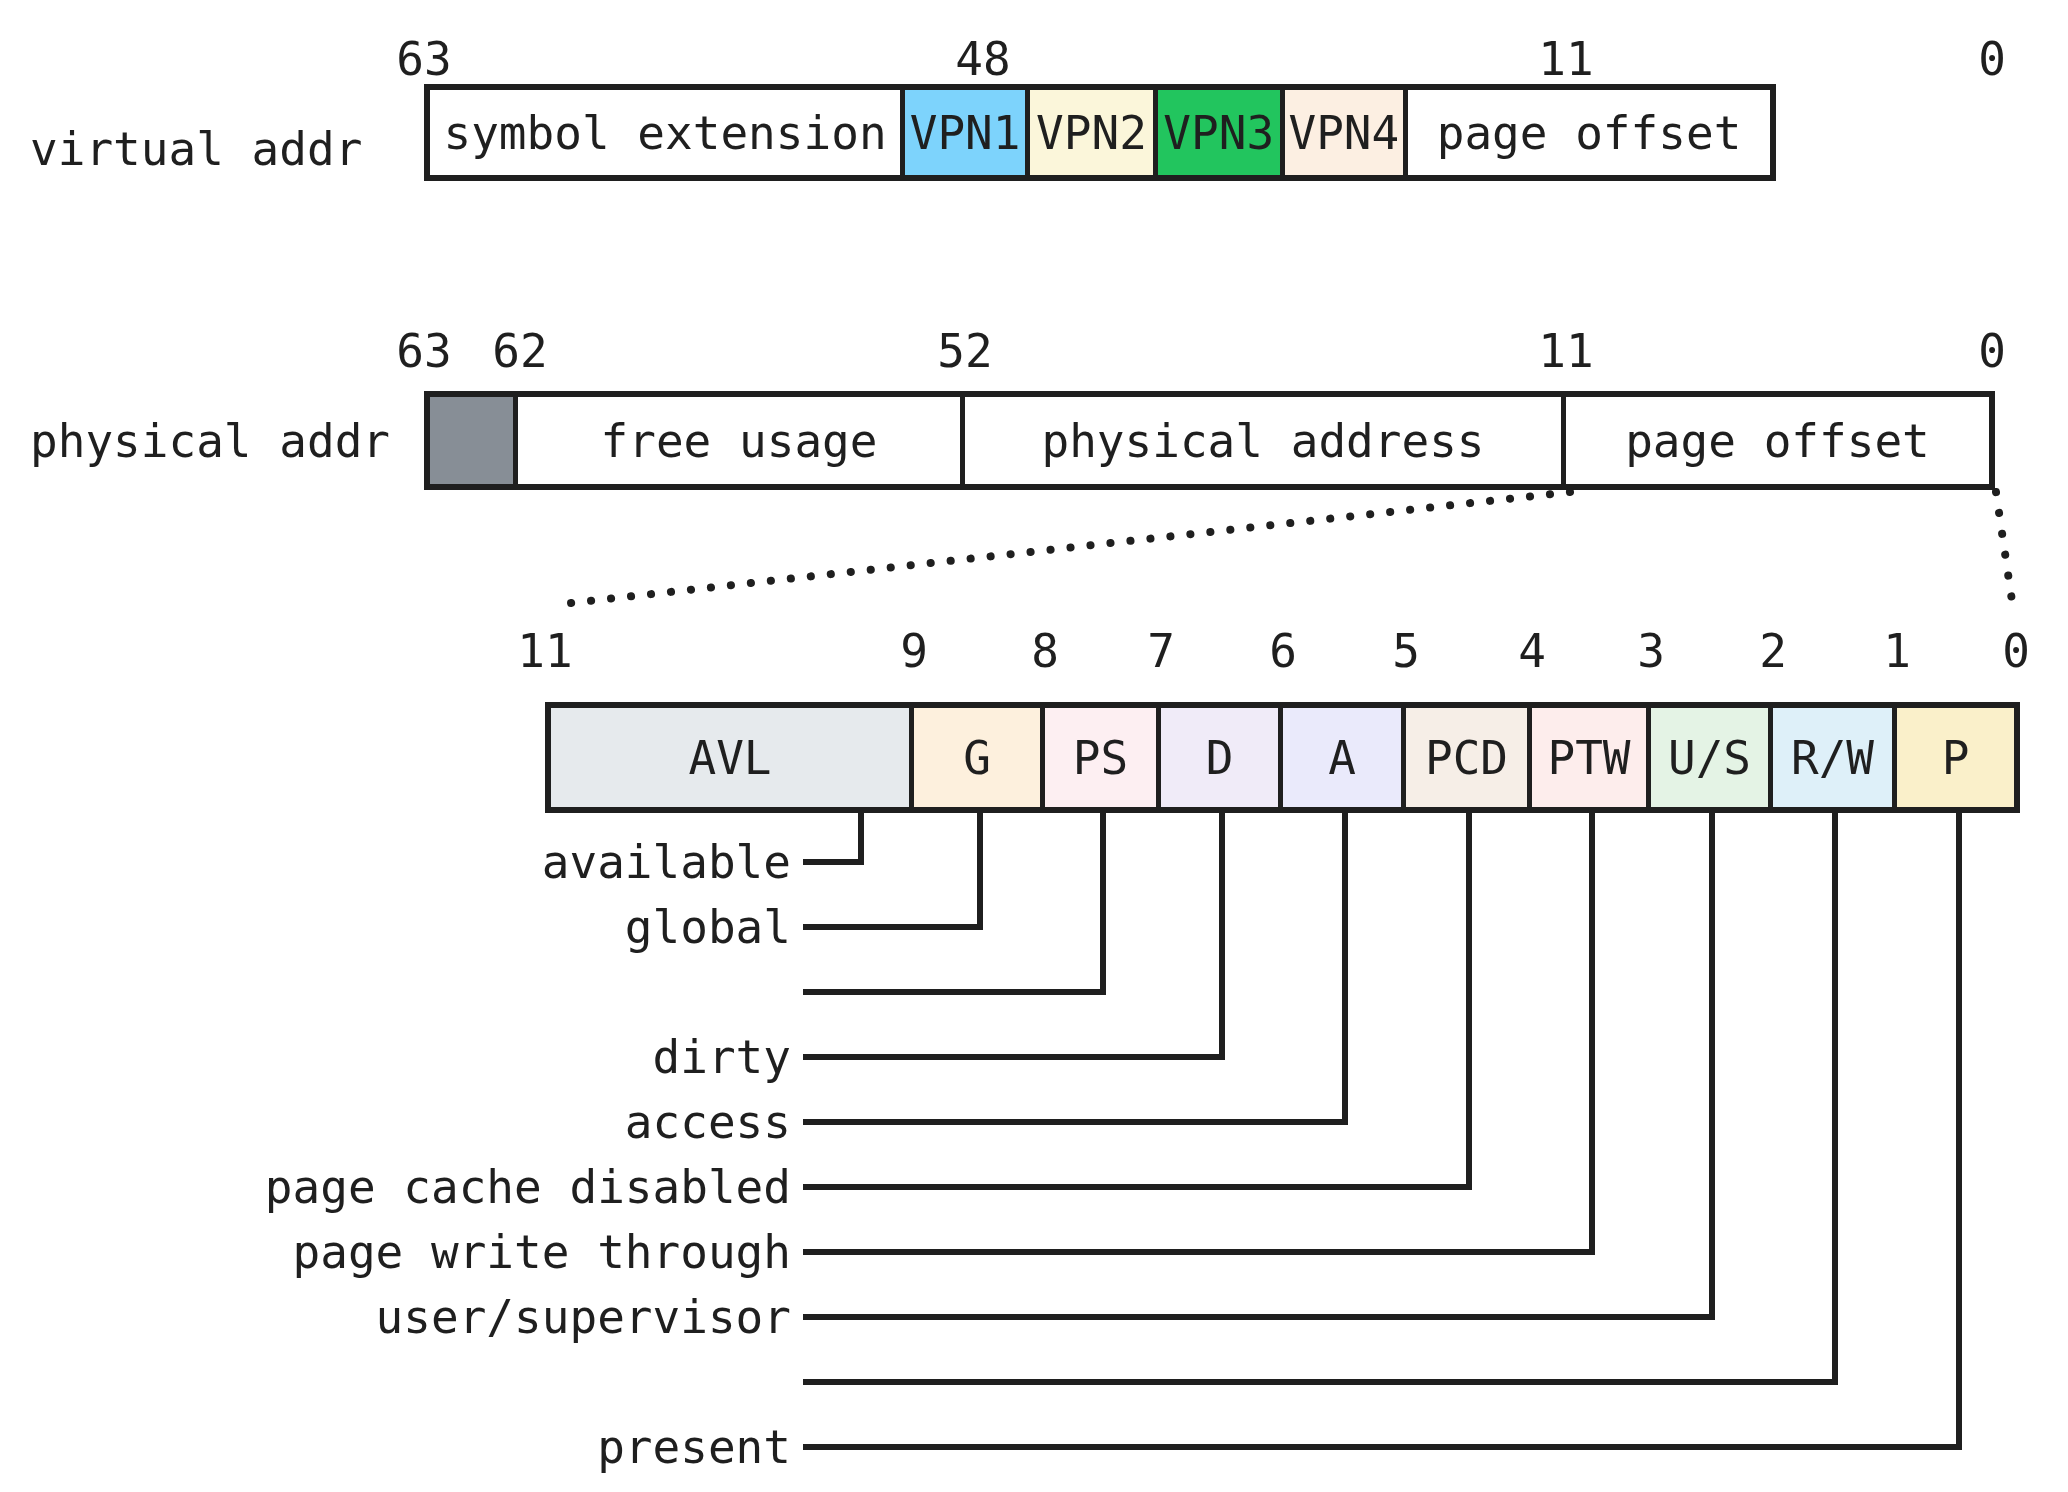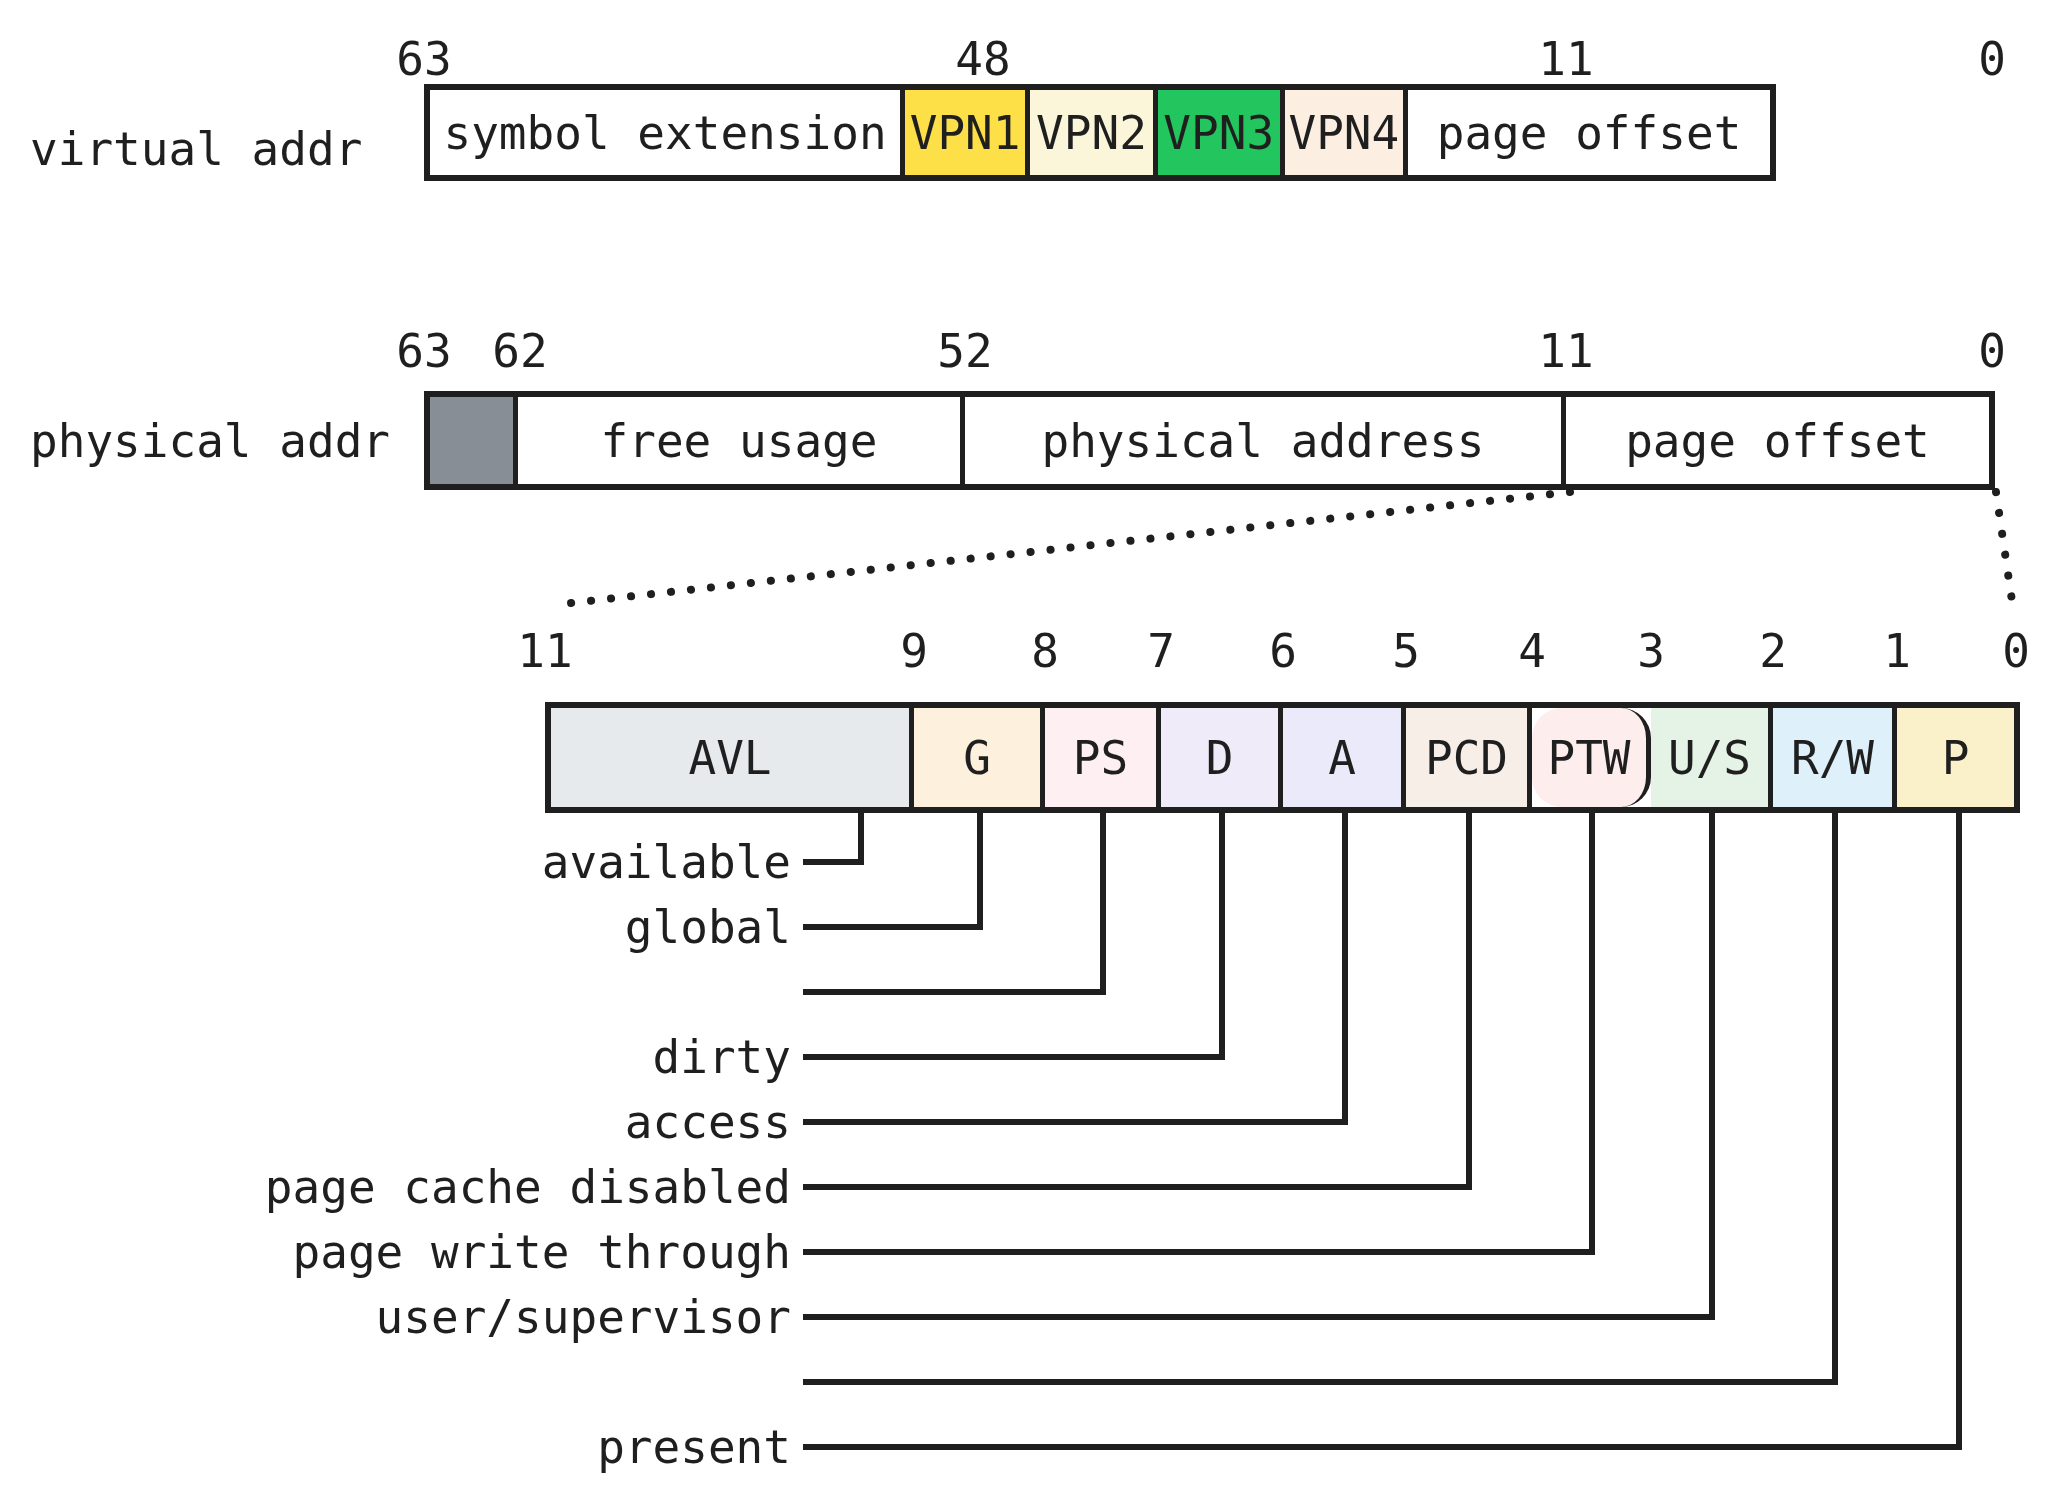--- a/index.html
+++ b/index.html
@@ -69,21 +69,21 @@
 
   <div class="rowlabel" style="top:100px;height:97px">virtual addr</div>
 
   <div class="bitnum" style="left:424px;top:36px">63</div>
   <div class="bitnum" style="left:983px;top:36px">48</div>
   <div class="bitnum" style="left:1566px;top:36px">11</div>
   <div class="bitnum" style="left:1992px;top:36px">0</div>
 
   <div class="bitbox" style="left:424px;top:84px;width:1352px;height:97px">
     <div class="cell" style="width: 553px; background-color: rgb(255, 255, 255);">symbol extension</div>
-    <div class="cell" style="width: 145px; background-color: #fde047;">VPN1</div>
+    <div class="cell" style="width: 145px; background-color: #7dd3fc;">VPN1</div>
     <div class="cell" style="width: 148px; background-color: rgb(251, 246, 218);">VPN2</div>
     <div class="cell" style="width: 147px; background-color: #22c55e;">VPN3</div>
     <div class="cell" style="width: 143px; background-color: rgb(252, 239, 226);">VPN4</div>
     <div class="cell last" style="width: 422px; background-color: rgb(255, 255, 255);">page offset</div>
   </div>
 
   <div class="rowlabel" style="top:391px;height:99px">physical addr</div>
 
   <div class="bitnum" style="left:424px;top:328px">63</div>
   <div class="bitnum" style="left:520px;top:328px">62</div>
@@ -115,21 +115,21 @@
   <div class="bitnum" style="left:1897px;top:628px">1</div>
   <div class="bitnum" style="left:2016px;top:628px">0</div>
 
   <div class="bitbox" style="left:545px;top:702px;width:1475px;height:111px">
     <div class="cell" style="width: 363px; background-color: rgb(230, 234, 237);">AVL</div>
     <div class="cell" style="width: 131px; background-color: rgb(253, 240, 221);">G</div>
     <div class="cell" style="width: 116px; background-color: rgb(253, 239, 242);">PS</div>
     <div class="cell" style="width: 122px; background-color: rgb(240, 235, 248);">D</div>
     <div class="cell" style="width: 123px; background-color: rgb(234, 234, 251);">A</div>
     <div class="cell" style="width: 126px; background-color: rgb(246, 238, 231);">PCD</div>
-    <div class="cell" style="width: 119px; background-color: rgb(253, 237, 236); border-radius: 30px;">PTW</div>
+    <div class="cell" style="width: 119px; background-color: rgb(253, 237, 236);">PTW</div>
     <div class="cell" style="width: 122px; background-color: rgb(228, 243, 229);">U/S</div>
     <div class="cell" style="width: 124px; background-color: rgb(222, 240, 249);">R/W</div>
     <div class="cell last" style="width: 117px; background-color: rgb(250, 240, 202);">P</div>
   </div>
 
   <div class="vline" style="left:858px;top:810px;height:55px"></div>
   <div class="hline" style="left:803px;top:859px;width:61px"></div>
 
   <div class="vline" style="left:977px;top:810px;height:120px"></div>
   <div class="hline" style="left:803px;top:924px;width:180px"></div>

